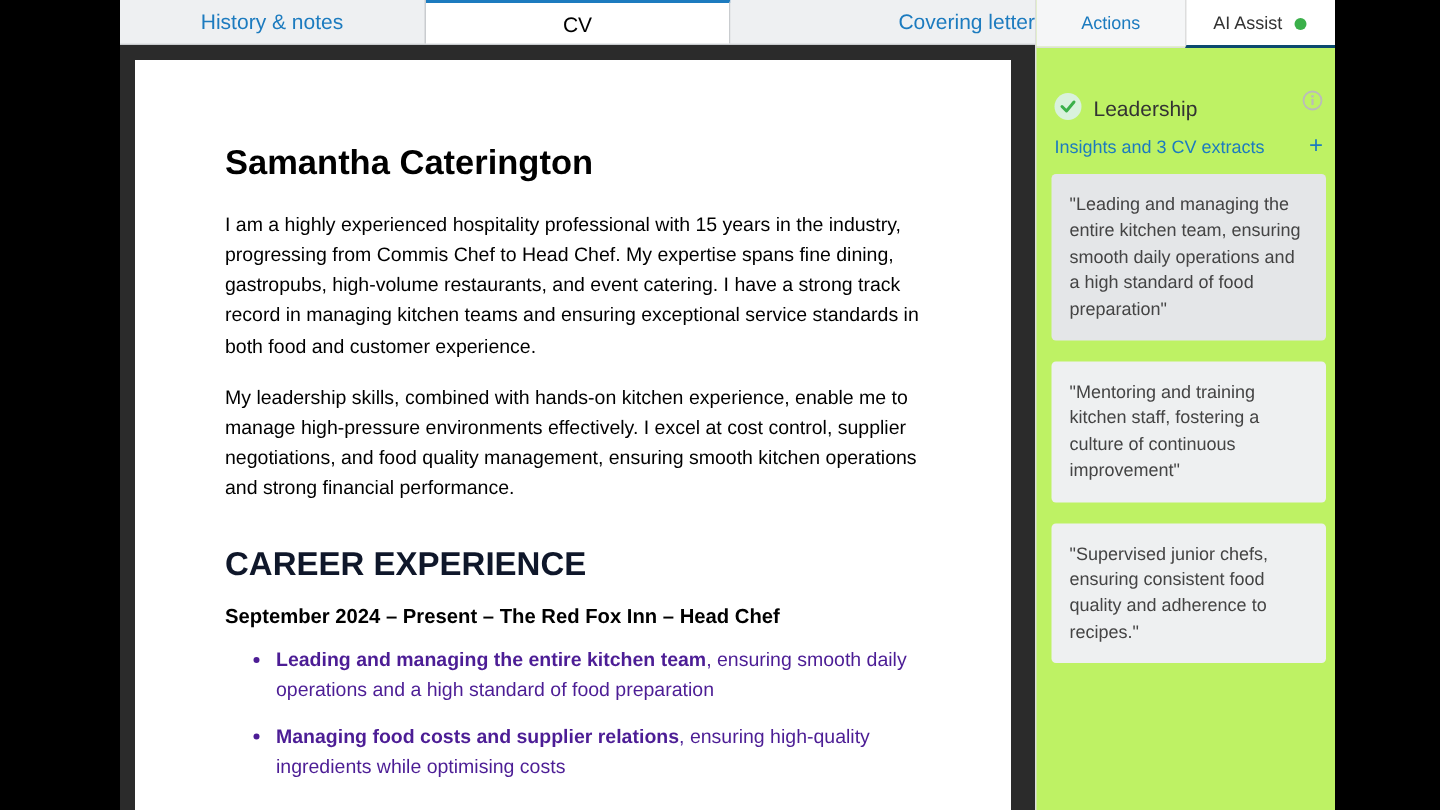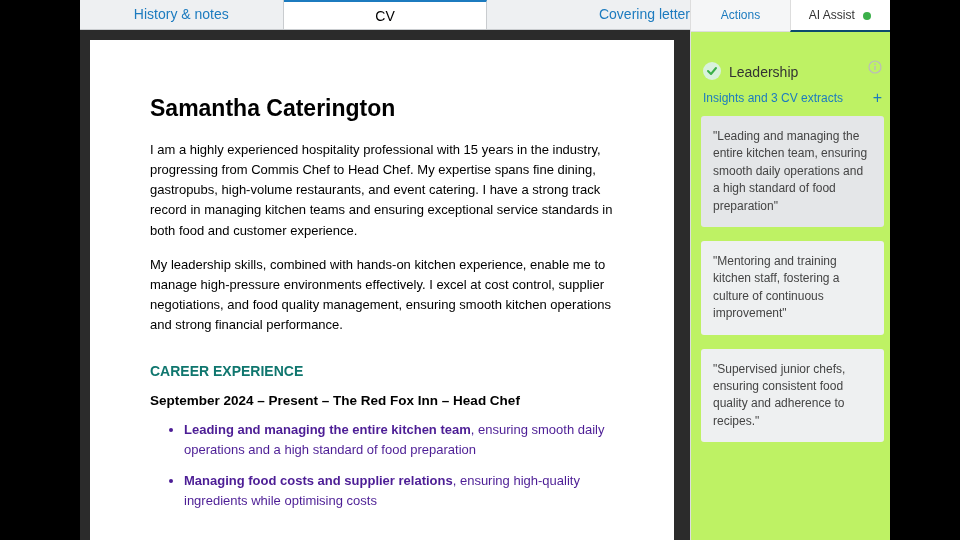--- a/index.html
+++ b/index.html
@@ -14,21 +14,21 @@
   .doc-tab { flex: 1; text-align: center; font-size: 14px; line-height: 28px; color: #1c7bbf; cursor: pointer; border-right: 1px solid #c9cccf; background: #eef0f2; }
   .doc-tab:last-child { border-right: none; text-align: right; }
   .doc-tab.active { background: #fff; color: #000000; border-top: 2px solid #1c7bbf; font-weight: 500; }
 
   
   .doc-frame { flex: 1; background: #2b2b2b; margin-left: 80px; position: relative; overflow: hidden; }
   .doc-scroll { position: absolute; inset: 10px 16px 0 10px; overflow-y: auto; }
   .doc-page { background: #fff; width: 100%; min-height: 700px; padding: 55px 60px 40px 60px; }
   .doc-page h1 { font-size: 23px; font-weight: 700; margin-bottom: 18px; color: #000; }
   .doc-page p.summary { font-size: 13px; line-height: 1.55; color: #000; margin-bottom: 14px; }
-  .doc-page h2 { font-size: 14px; font-weight: 700; margin-top: 28px; margin-bottom: 14px; color: #0f766e; }
+  .doc-page h2 { font-size: 22px; font-weight: 700; margin-top: 28px; margin-bottom: 14px; color: #0f172a; }
   .doc-page h3 { font-size: 13.5px; font-weight: 700; margin-bottom: 12px; color: #000; }
   .doc-page ul { list-style: disc; padding-left: 34px; }
   .doc-page li { font-size: 13px; line-height: 1.55; margin-bottom: 10px; color: #4c1d95; }
   .doc-page li .bold { font-weight: 700; }
   
   .doc-scroll::-webkit-scrollbar { width: 7px; }
   .doc-scroll::-webkit-scrollbar-thumb { background: #666; border-radius: 3px; }
   .doc-scroll::-webkit-scrollbar-track { background: #2b2b2b; }
 
   

